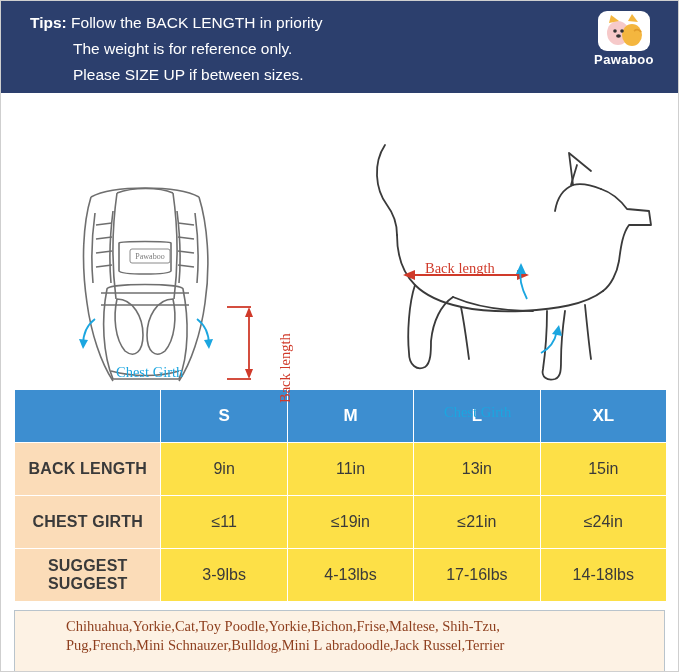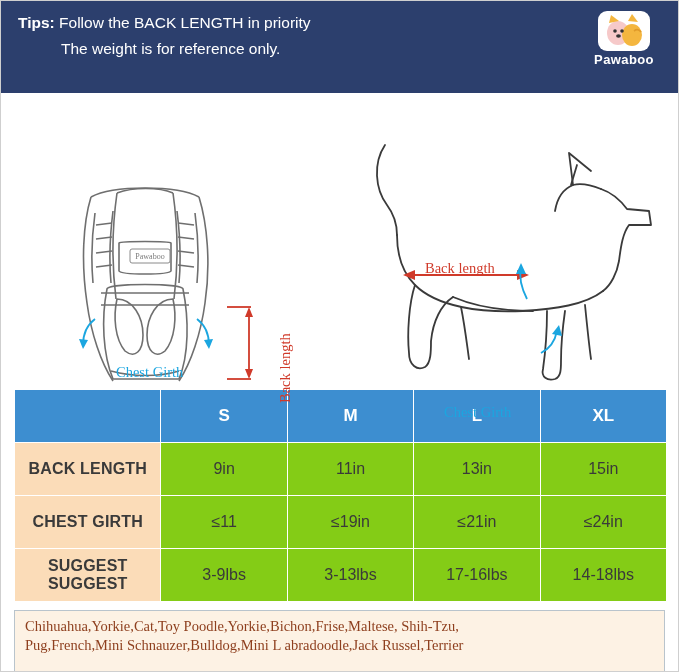--- a/index.html
+++ b/index.html
@@ -23,21 +23,21 @@
     overflow: hidden;
   }
 
   
   .header {
     position: relative;
     height: 92px;
     background: #2c3f6d;
     color: #ffffff;
     box-sizing: border-box;
-    padding: 9px 0 0 17px;
+    padding: 9px 0 0 29px;
   }
   .tips-line {
     font-size: 15.5px;
     line-height: 26px;
     white-space: nowrap;
   }
   .tips-label {
     font-weight: bold;
   }
   .tips-indent {
@@ -117,21 +117,21 @@
     background: #3d8ed0;
   }
   td.rowhead {
     background: #fbdcb8;
     color: #8b3a12;
     font-weight: bold;
     font-size: 13.5px;
     letter-spacing: .2px;
   }
   td.val {
-    background: #84cc16;
+    background: #fde047;
     font-size: 16.5px;
   }
   col.c0 { width: 146px; }
   col.c1, col.c2, col.c3, col.c4 { width: 126px; }
 
   
   .breeds {
     margin: 8px 13px 0 13px;
     width: 651px;
     box-sizing: border-box;
@@ -145,33 +145,35 @@
     font-family: "Liberation Serif", serif;
     font-size: 15.5px;
     line-height: 19px;
   }
   .breeds-line {
     color: #8e3f1e;
     font-family: "Liberation Serif", serif;
     font-size: 14.5px;
     line-height: 19px;
     white-space: nowrap;
+    margin-left: 41px;
   }
 </style>
 </head>
 <body>
 
 <div class="page">
 
   <div class="header">
     <div class="tips-line">
       <span class="tips-label">Tips:</span>
       <span>Follow the BACK LENGTH in priority</span>
     </div>
     <div class="tips-line tips-indent">The weight is for reference only.</div>
+    <div class="tips-line tips-indent">Please SIZE UP if between sizes.</div>
 
     <div class="logo">
       <div class="logo-badge">
         <svg width="52" height="40" viewBox="0 0 52 40">
           <rect x="0" y="0" width="52" height="40" rx="9" fill="#ffffff"></rect>
           <ellipse cx="20" cy="22" rx="11" ry="12" fill="#f6c9c9"></ellipse>
           <ellipse cx="34" cy="24" rx="10" ry="11" fill="#f4b63f"></ellipse>
           <path d="M11 12 L13 4 L21 10 Z" fill="#f4b63f"></path>
           <path d="M30 10 L34 3 L40 11 Z" fill="#f4b63f"></path>
           <circle cx="17" cy="20" r="1.8" fill="#333"></circle>
@@ -313,21 +315,21 @@
         <tr>
           <td class="rowhead">CHEST GIRTH</td>
           <td class="val">≤11</td>
           <td class="val">≤19in</td>
           <td class="val">≤21in</td>
           <td class="val">≤24in</td>
         </tr>
         <tr>
           <td class="rowhead">SUGGEST SUGGEST</td>
           <td class="val">3-9lbs</td>
-          <td class="val">3-13lbs</td>
+          <td class="val">4-13lbs</td>
           <td class="val">17-16lbs</td>
           <td class="val">14-18lbs</td>
         </tr>
       </tbody>
     </table>
   </div>
 
   <div class="breeds">
     <div class="breeds-line">Chihuahua,Yorkie,Cat,Toy Poodle,Yorkie,Bichon,Frise,Maltese, Shih-Tzu,</div>
     <div class="breeds-line">Pug,French,Mini Schnauzer,Bulldog,Mini L abradoodle,Jack Russel,Terrier</div>

